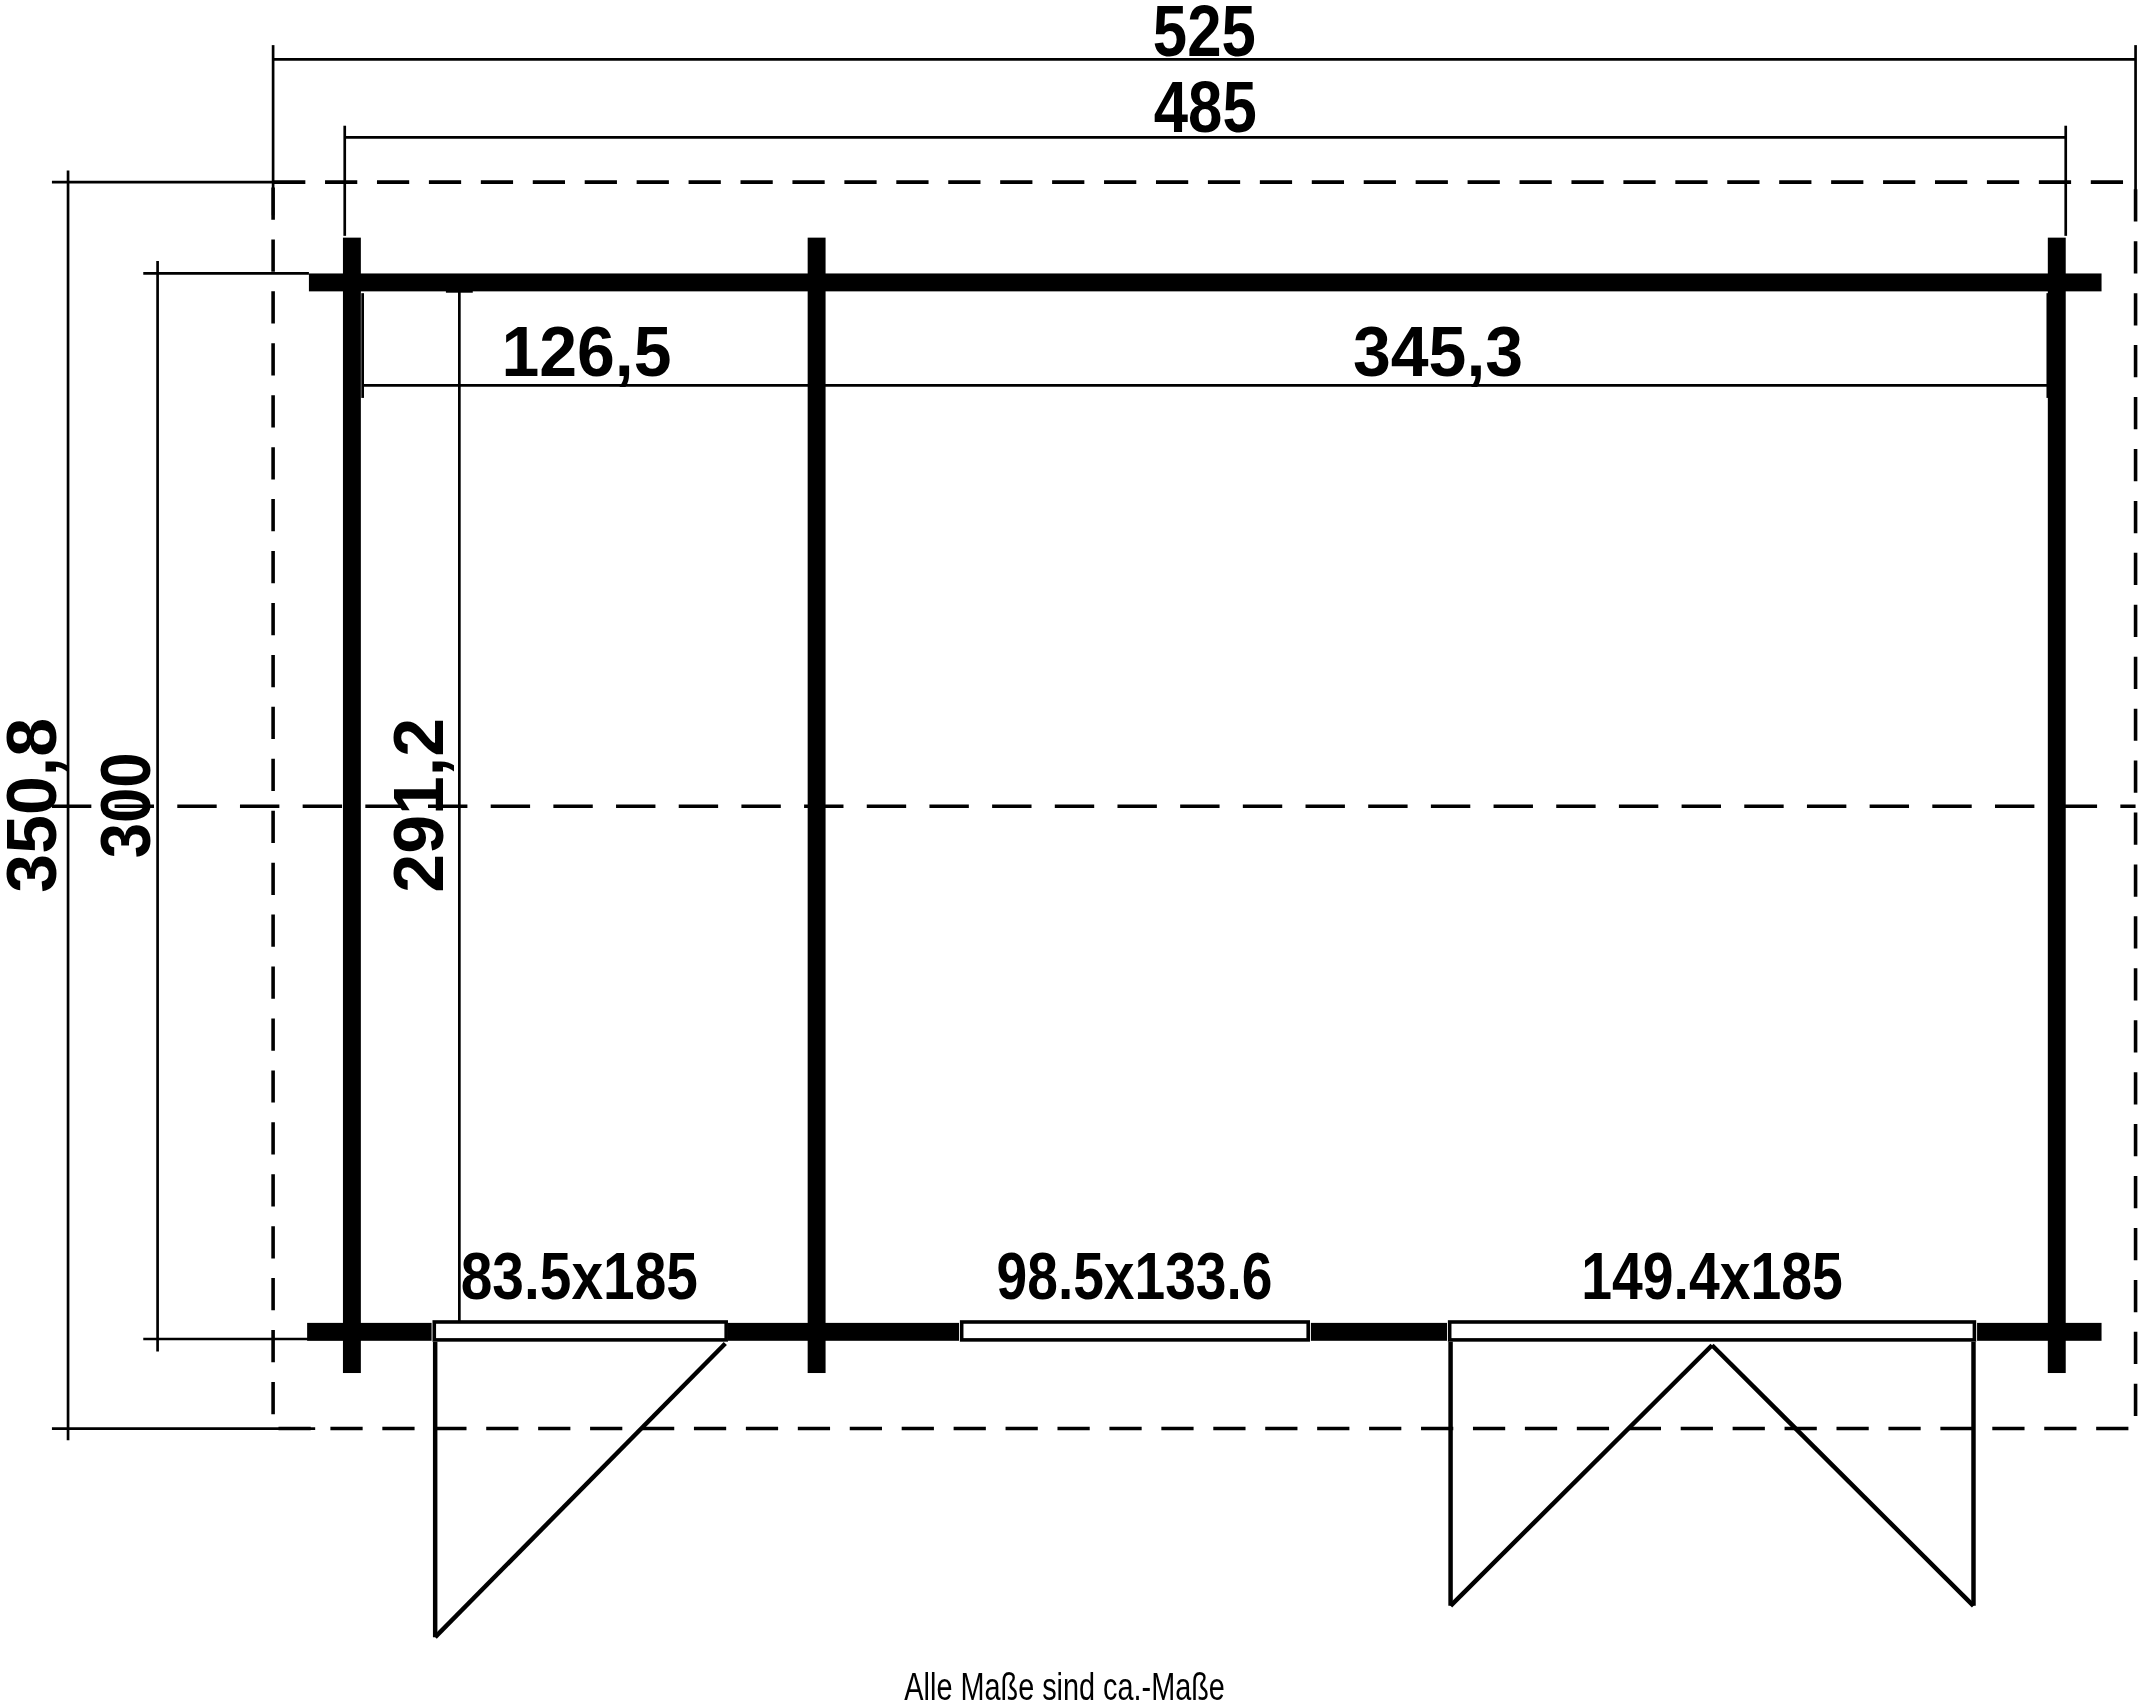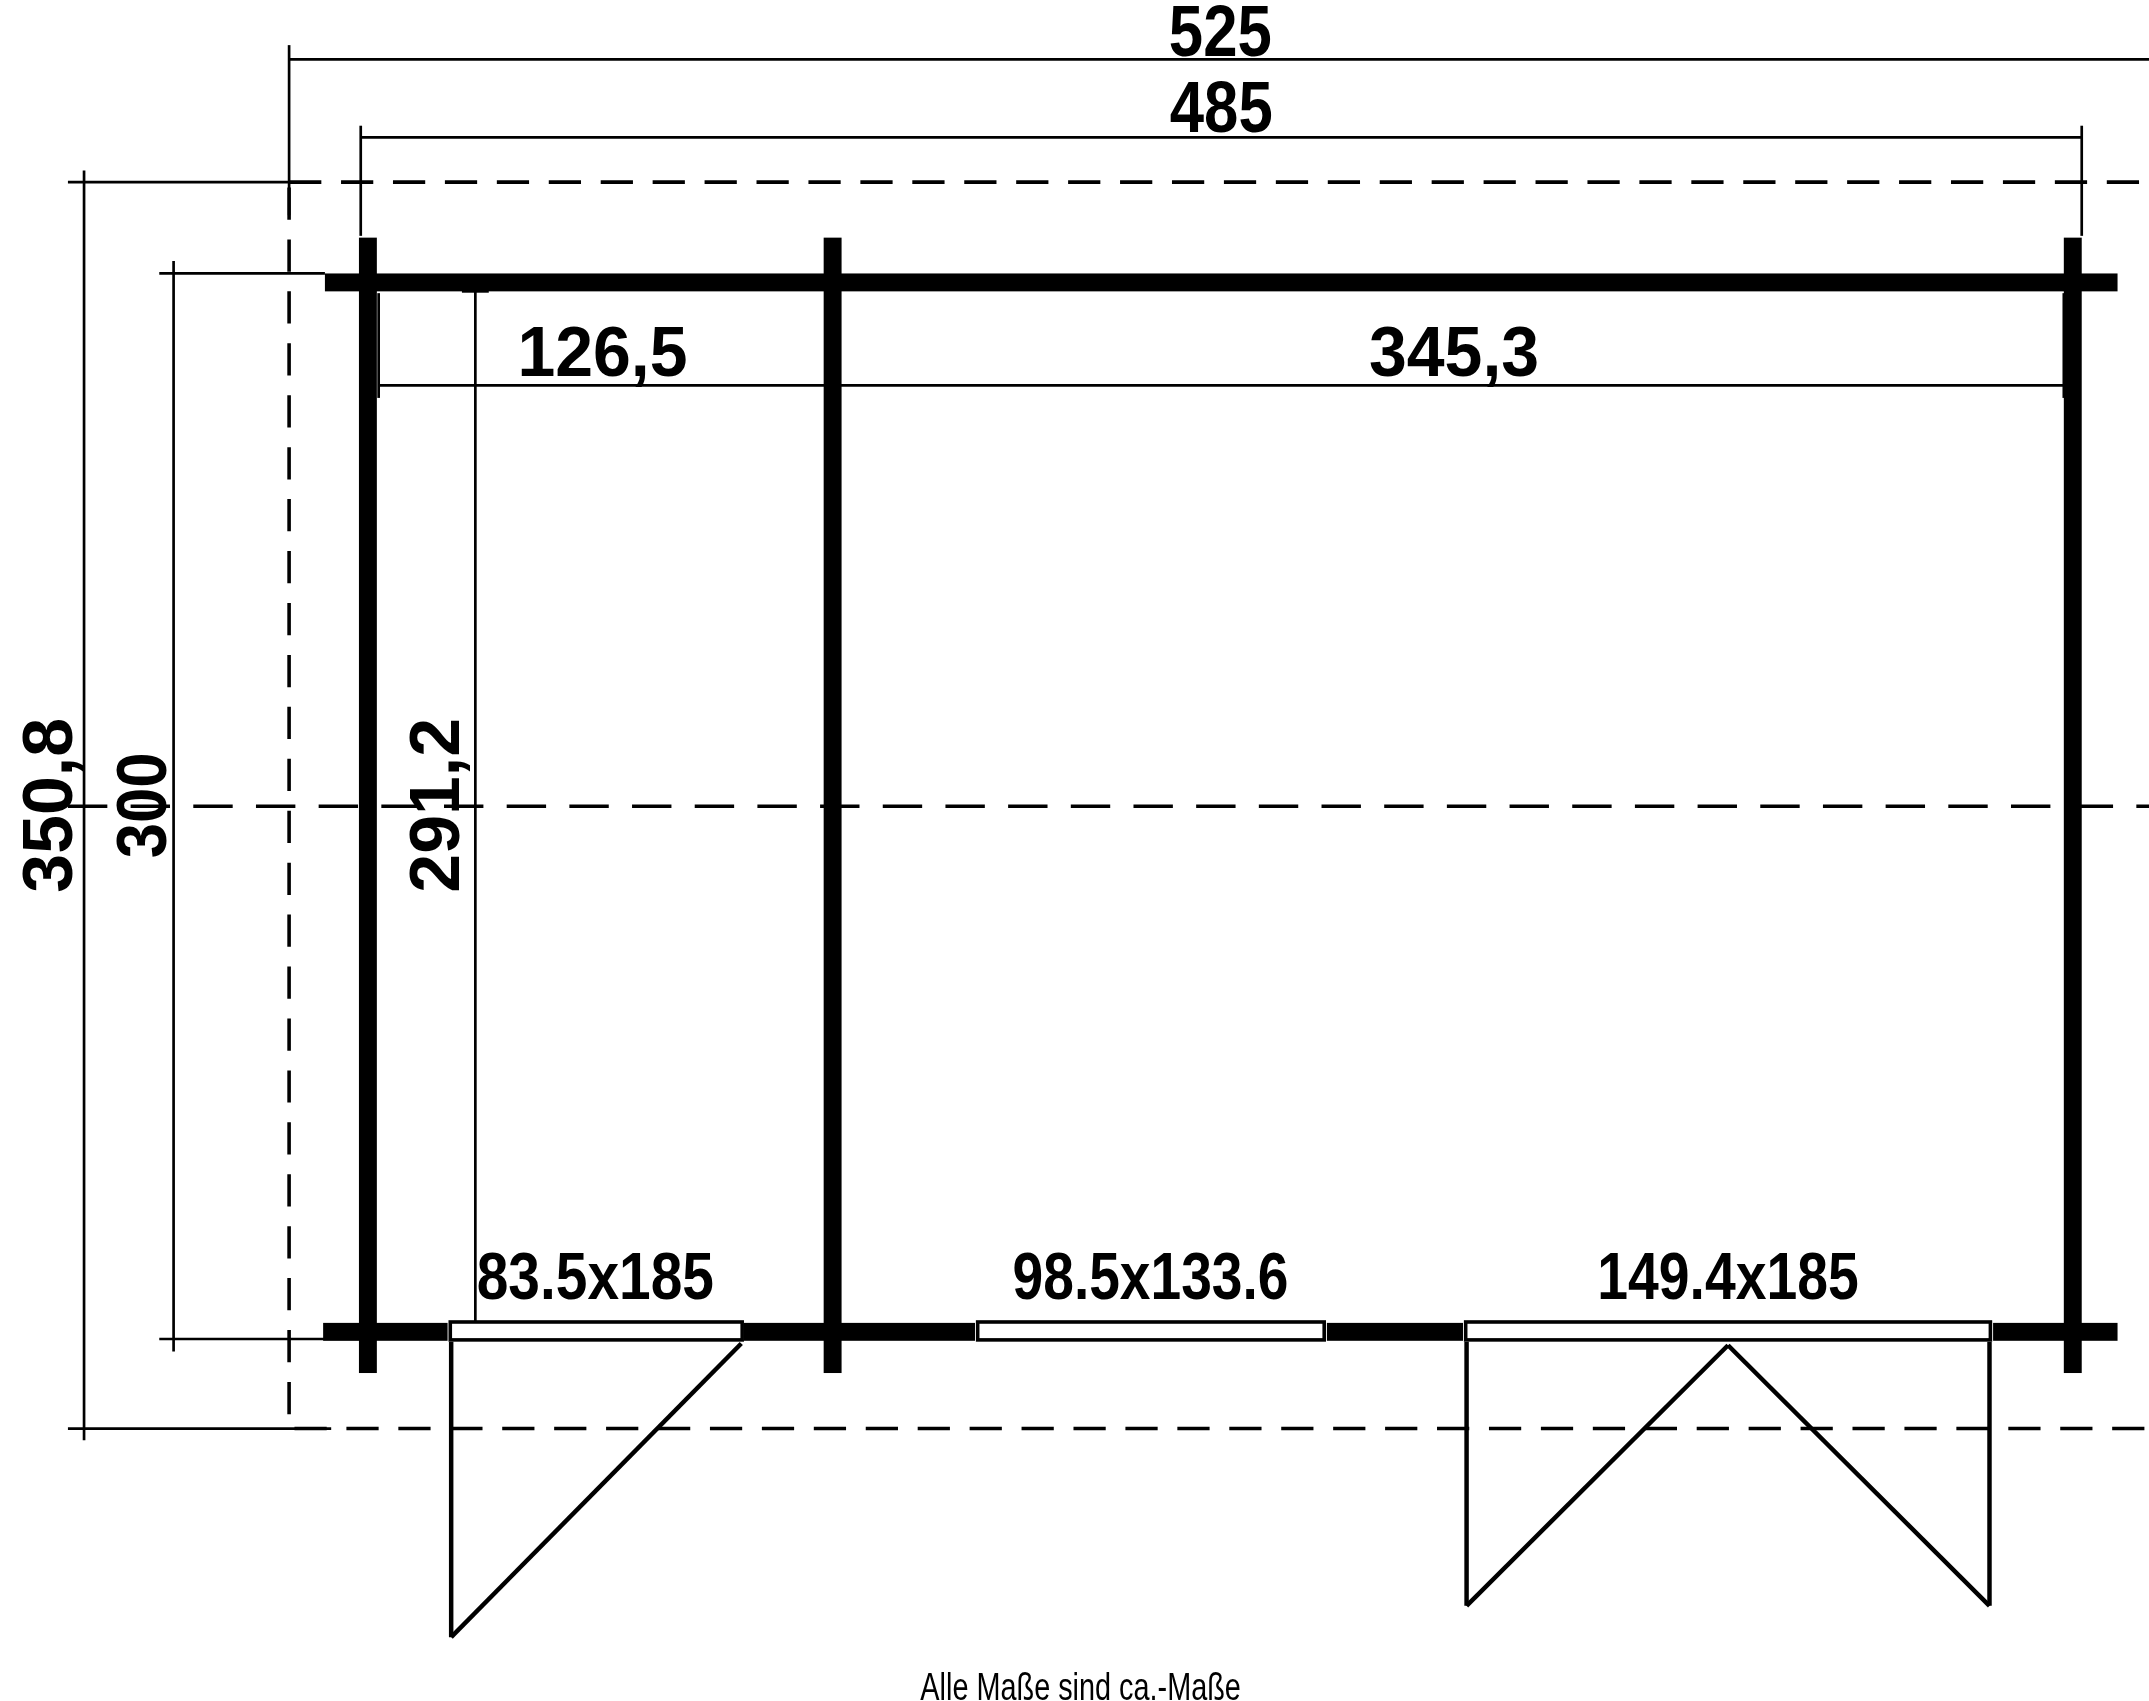--- a/index.html
+++ b/index.html
@@ -8,21 +8,20 @@
     background: #ffffff;
     width: 2149px;
     height: 1702px;
     overflow: hidden;
   }
   .plan-stage {
     position: relative;
     width: 1968px;
     height: 1702px;
     background: #ffffff;
-    padding-left: 16px;
   }
   svg { display: block; }
   .wall { fill: #000000; stroke: none; }
   .thin { stroke: #000000; stroke-width: 3; fill: none; }
   .swing { stroke: #000000; stroke-width: 5; fill: none; }
   .dashline { stroke: #000000; stroke-width: 4; fill: none; }
   .threshold { fill: #ffffff; stroke: #000000; stroke-width: 4; }
   .dim-text {
     font-family: "Liberation Sans", sans-serif;
     font-weight: bold;

